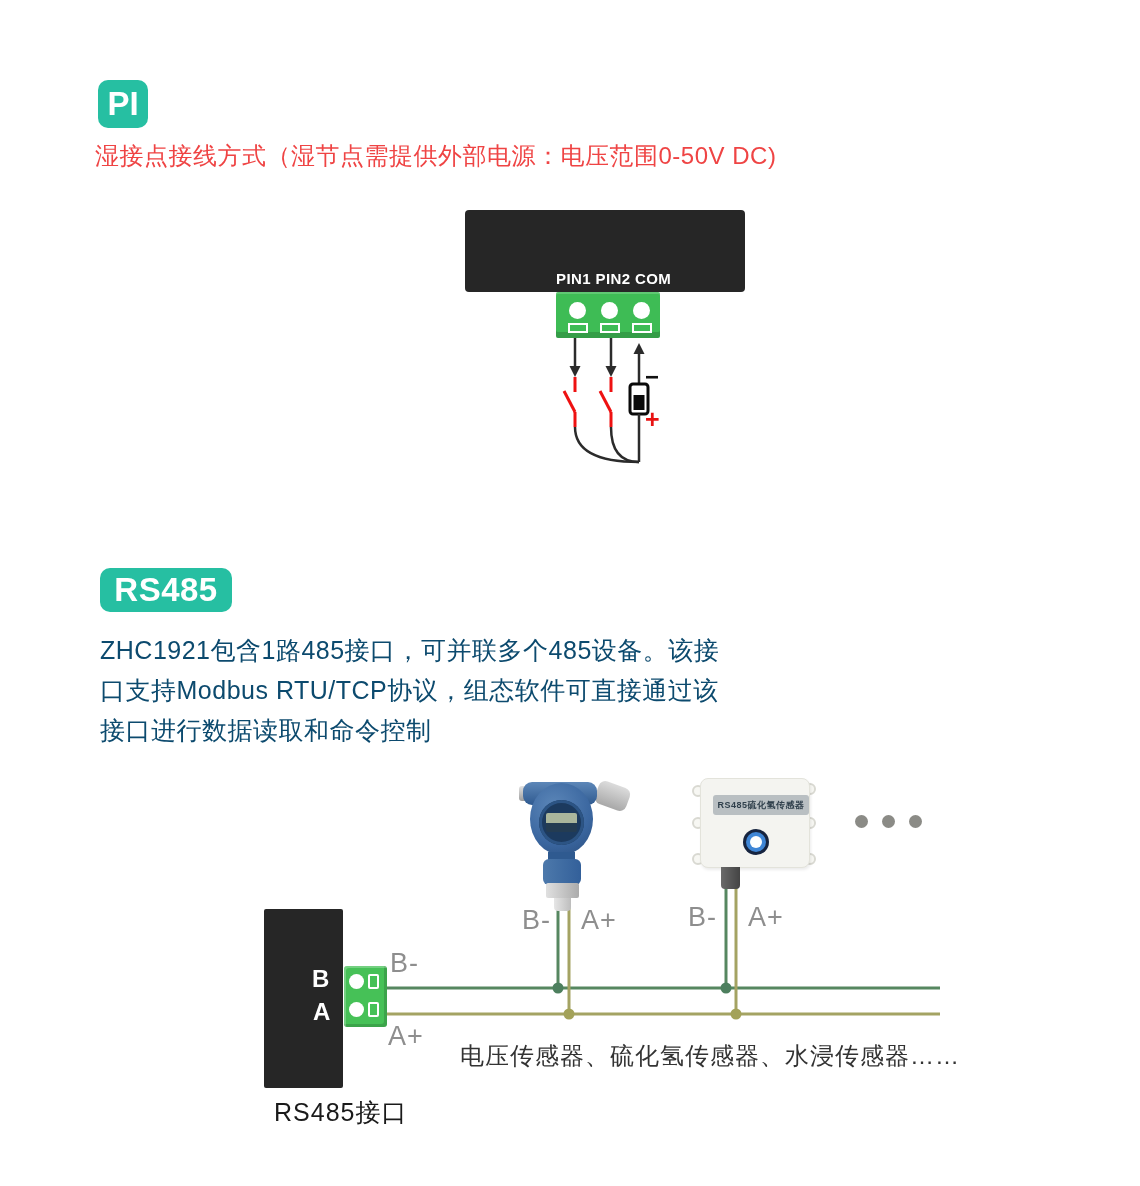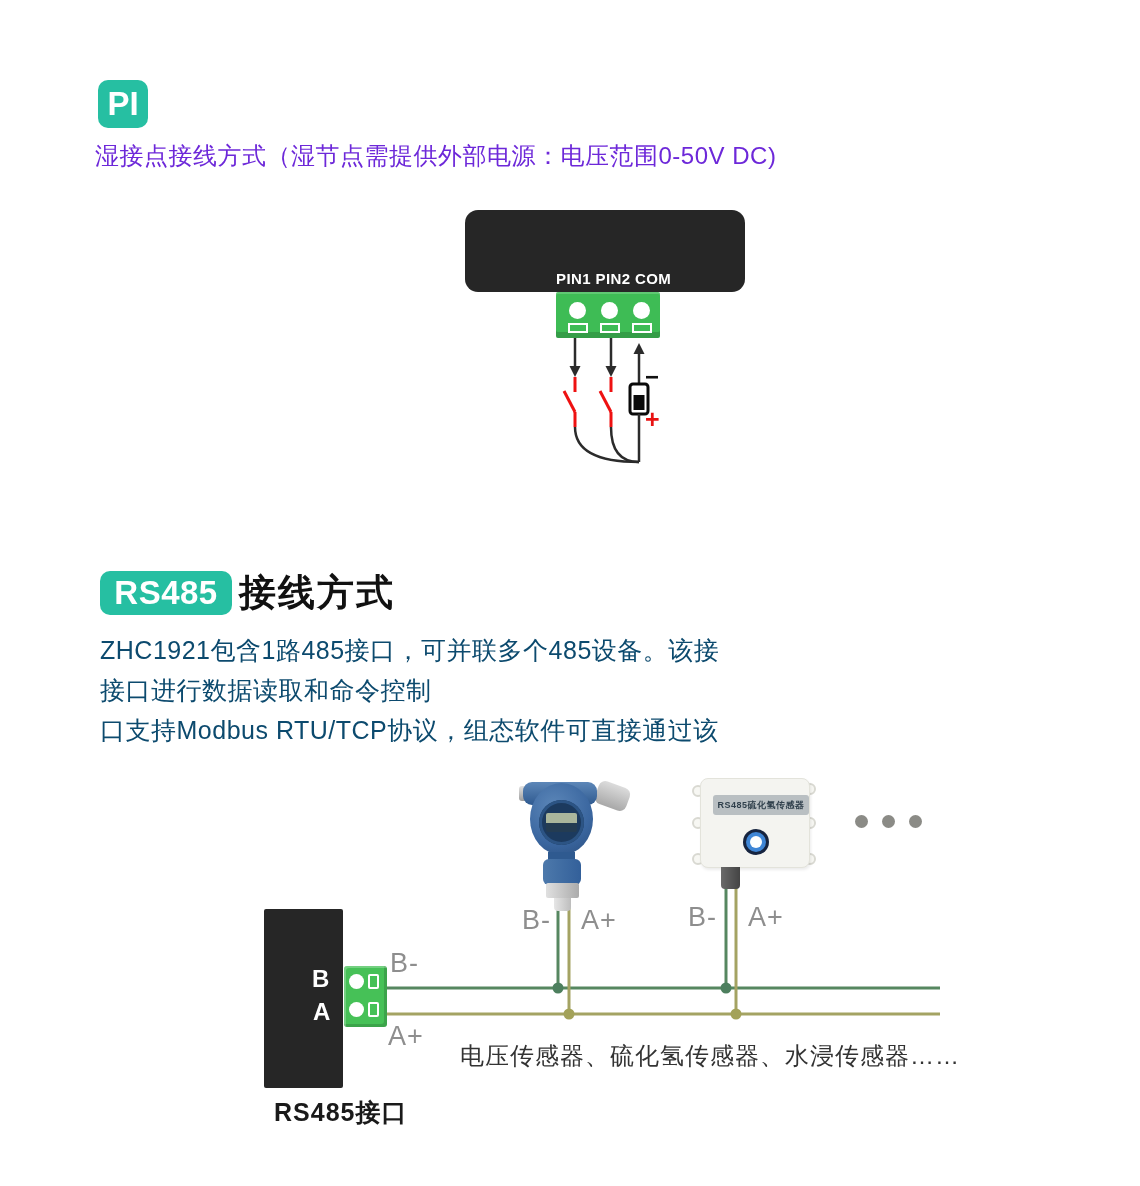--- a/index.html
+++ b/index.html
@@ -9,27 +9,27 @@
 
   
   .sec-header { position:absolute; display:flex; align-items:center; gap:7px; }
   .badge { display:flex; align-items:center; justify-content:center;
            background:#26bfa2; color:#fff; font-weight:700; border-radius:10px; }
   .badge.pi { width:50px; height:48px; font-size:33px; }
   .badge.rs { width:132px; height:44px; font-size:33px; letter-spacing:0.5px; }
   .sec-title { color:#111; font-weight:700; letter-spacing:2px; }
   .sec-title.t1 { font-size:38px; }
   .sec-title.t2 { font-size:37px; }
-  .subtitle { position:absolute; left:95px; top:140px; font-size:24px; color:#6d28d9; font-weight:500; letter-spacing:0.5px; }
+  .subtitle { position:absolute; left:95px; top:140px; font-size:24px; color:#ef4444; font-weight:500; letter-spacing:0.5px; }
   .para { position:absolute; left:100px; top:630px; font-size:25px; color:#0c4a6e; font-weight:500; letter-spacing:0.5px; }
   .para div { height:40px; line-height:40px; }
 
   
   .devbox1 { position:absolute; left:465px; top:210px; width:280px; height:82px;
-             background:#262626; border-radius:13px; }
+             background:#262626; border-radius:4px; }
   .pins-label { position:absolute; left:91px; top:60px; color:#fff; font-size:15px; font-weight:700; letter-spacing:0.4px; }
   .term1 { position:absolute; left:556px; top:292px; width:104px; height:46px;
            background:#3ebc55; border-radius:2px; box-shadow:inset 0 -6px 0 rgba(0,0,0,0.16), inset 0 2px 0 rgba(255,255,255,0.18); }
   .port-c { position:absolute; width:17px; height:17px; border-radius:50%; background:#fff; top:10px; }
   .port-s { position:absolute; width:20px; height:10px; border:2px solid #fff; background:transparent; top:31px; }
   .svg-abs { position:absolute; }
   .minus-lbl { position:absolute; left:645px; top:363px; font-size:24px; color:#111; font-weight:700; }
   .plus-lbl  { position:absolute; left:645px; top:405px; font-size:25px; color:#e81212; font-weight:700; }
 
   
@@ -37,21 +37,21 @@
   .devbox2 .pb { position:absolute; left:48px; top:56px; color:#fff; font-size:24px; font-weight:600; }
   .devbox2 .pa { position:absolute; left:49px; top:89px; color:#fff; font-size:24px; font-weight:600; }
   .term2 { position:absolute; left:344px; top:966px; width:43px; height:61px; background:#46c157; border-radius:3px;
            box-shadow:inset 2px 2px 0 rgba(255,255,255,0.25), inset -3px -3px 0 rgba(0,0,0,0.15); }
   .term2 .c1,.term2 .c2 { position:absolute; left:5px; width:15px; height:15px; border-radius:50%; background:#fff; }
   .term2 .c1 { top:8px; } .term2 .c2 { top:36px; }
   .term2 .s1,.term2 .s2 { position:absolute; left:24px; width:11px; height:15px; border:2px solid #fff; border-radius:2px; }
   .term2 .s1 { top:8px; } .term2 .s2 { top:36px; }
 
   .wire-lbl { position:absolute; font-size:27px; color:#8e8e8e; font-weight:400; letter-spacing:1px; }
-  .dev-lbl { position:absolute; left:274px; top:1096px; font-size:25px; color:#1a1a1a; font-weight:700; letter-spacing:1px; }
+  .dev-lbl { position:absolute; left:274px; top:1096px; font-size:25px; color:#1a1a1a; font-weight:400; letter-spacing:1px; }
   .caption { position:absolute; left:460px; top:1040px; font-size:24px; color:#333; font-weight:500; letter-spacing:1px; }
 
   
   .xmtr { position:absolute; left:518px; top:776px; width:120px; height:140px; }
   .xmtr .conn { position:absolute; left:78px; top:8px; width:33px; height:24px; background:linear-gradient(#dcdcdc,#a8a8a8);
                 border-radius:7px; transform:rotate(20deg); }
   .xmtr .cap  { position:absolute; left:1px; top:10px; width:10px; height:15px; background:linear-gradient(#e2e2e2,#9d9d9d); border-radius:3px; }
   .xmtr .bar  { position:absolute; left:5px; top:6px; width:74px; height:23px; background:linear-gradient(#5d87b8,#2f5a90); border-radius:9px; }
   .xmtr .head { position:absolute; left:12px; top:7px; width:63px; height:72px; background:radial-gradient(circle at 38% 32%,#5b86b8,#3a669f 60%,#2a4e7e); border-radius:50%; }
   .xmtr .bez  { position:absolute; left:21px; top:24px; width:45px; height:45px; background:#1c3a5e; border-radius:50%; box-shadow:inset 0 0 0 3px #2c5484; }
@@ -127,26 +127,25 @@
         <rect x="93.5" y="57" width="11" height="15" fill="#0a0a0a"></rect>
       </g>
       <line x1="99" y1="76" x2="99" y2="124" stroke="#2b2b2b" stroke-width="2.5"></line>
     </g>
   </svg>
   <span class="minus-lbl">−</span>
   <span class="plus-lbl">+</span>
 
   <div class="sec-header" style="left:100px; top:568px;">
     <div class="badge rs">RS485</div>
-    <div class="sec-title t2">接线方式</div>
   </div>
   <div class="para">
     <div>ZHC1921包含1路485接口，可并联多个485设备。该接</div>
+    <div>口支持Modbus RTU/TCP协议，组态软件可直接通过该</div>
     <div>接口进行数据读取和命令控制</div>
-    <div>口支持Modbus RTU/TCP协议，组态软件可直接通过该</div>
   </div>
 
   <svg class="svg-abs" style="left:340px; top:878px;" width="610" height="147" viewBox="0 0 610 147">
     <line x1="46" y1="110" x2="600" y2="110" stroke="#568760" stroke-width="3"></line>
     <line x1="46" y1="136" x2="600" y2="136" stroke="#a4a363" stroke-width="3"></line>
     <line x1="218" y1="26" x2="218" y2="110" stroke="#568760" stroke-width="3"></line>
     <line x1="229" y1="26" x2="229" y2="136" stroke="#a4a363" stroke-width="3"></line>
     <line x1="386" y1="10" x2="386" y2="110" stroke="#568760" stroke-width="3"></line>
     <line x1="396" y1="10" x2="396" y2="136" stroke="#a4a363" stroke-width="3"></line>
     <circle cx="218" cy="110" r="5.5" fill="#4d7f5e"></circle>

